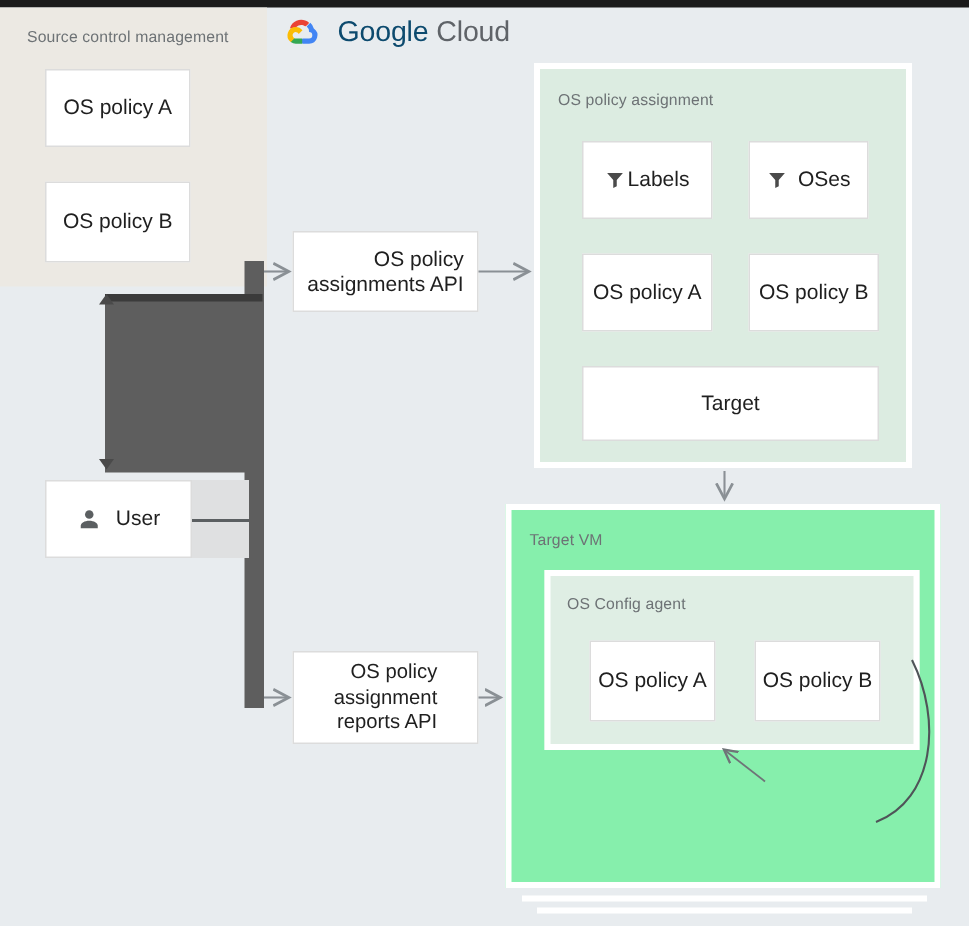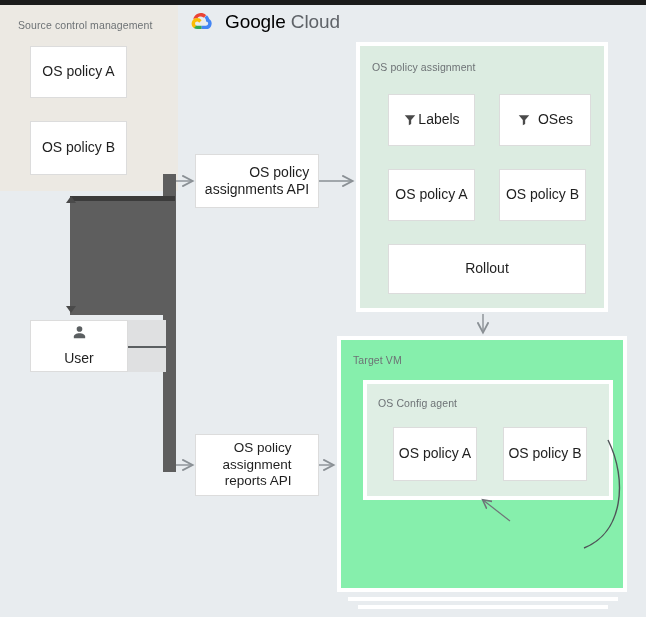--- a/index.html
+++ b/index.html
@@ -47,51 +47,51 @@
     color:#1f1f1f;font-size:14px;line-height:1.22;text-align:right;
   }
   .node.small{font-size:13.5px;}
   .node-text{white-space:pre-line;}
 
   
   .n-polA{left:30px;top:46px;width:97px;height:52px;}
   .n-polB{left:30px;top:121px;width:97px;height:54px;}
 
   
-  .n-user{left:30px;top:320px;width:98px;height:52px;gap:9px;flex-direction:column;}
+  .n-user{left:30px;top:320px;width:98px;height:52px;gap:9px;}
   .user-grayA{position:absolute;left:128px;top:320px;width:38px;height:26px;background:#dfe0e1;}
   .user-grayB{position:absolute;left:128px;top:348px;width:38px;height:24px;background:#dfe0e1;}
   .user-line{position:absolute;left:128px;top:346px;width:38px;height:2px;background:#5b5f61;}
 
   
   .n-api1{left:195px;top:154px;width:124px;height:54px;}
   .n-api2{left:195px;top:434px;width:124px;height:62px;}
 
   
   .n-labels{left:28px;top:48px;width:87px;height:52px;gap:1px;}
-  .n-oses{left:139px;top:48px;width:92px;height:52px;gap:7px;}
+  .n-oses{left:139px;top:48px;width:80px;height:52px;gap:7px;}
   .n-apolA{left:28px;top:123px;width:87px;height:52px;}
   .n-apolB{left:139px;top:123px;width:87px;height:52px;}
   .n-rollout{left:28px;top:198px;width:198px;height:50px;}
 
   
   .n-gpolA{left:26px;top:43px;width:84px;height:54px;}
   .n-gpolB{left:136px;top:43px;width:84px;height:54px;}
 
   
   .n-comp{left:44px;top:176px;width:200px;height:56px;}
 
   
   .funnel{width:14px;height:14px;display:block;}
   .person{width:17px;height:17px;display:block;}
 
   
   .gclogo{position:absolute;left:188px;top:10px;display:flex;align-items:center;gap:9px;}
   .gclogo .wordmark{font-size:19px;color:#5f6368;letter-spacing:-.1px;}
-  .gclogo .wordmark b{font-weight:400;color:#000000;}
+  .gclogo .wordmark b{font-weight:400;color:#0c4a6e;}
 
   
   .darkrect{position:absolute;left:70px;top:199px;width:105px;height:116px;background:#5e5e5e;}
   .darkrect-top{position:absolute;left:70px;top:196px;width:105px;height:5px;background:#3b3b3b;}
   .darkbar{position:absolute;left:163px;top:174px;width:13px;height:298px;background:#5e5e5e;}
   .handle{position:absolute;width:0;height:0;}
   .handle-tl{left:66px;top:196px;border-left:5px solid transparent;border-bottom:7px solid #4a4a4a;border-right:5px solid transparent;}
   .handle-bl{left:66px;top:306px;border-left:5px solid transparent;border-top:7px solid #4a4a4a;border-right:5px solid transparent;}
 
   
@@ -168,21 +168,21 @@
       <span class="node-text">OSes</span>
     </div>
 
     <div class="node n-apolA">
       <span class="node-text">OS policy A</span>
     </div>
     <div class="node n-apolB">
       <span class="node-text">OS policy B</span>
     </div>
     <div class="node n-rollout">
-      <span class="node-text">Rollout</span>
+      <span class="node-text">Target</span>
     </div>
   </div>
 
   <div class="panel vm-panel">
     <div class="panel-label vm-label">Target VM</div>
 
     <div class="panel agent-panel">
       <div class="panel-label agent-label">OS Config agent</div>
       <div class="node n-gpolA">
         <span class="node-text">OS policy A</span>

